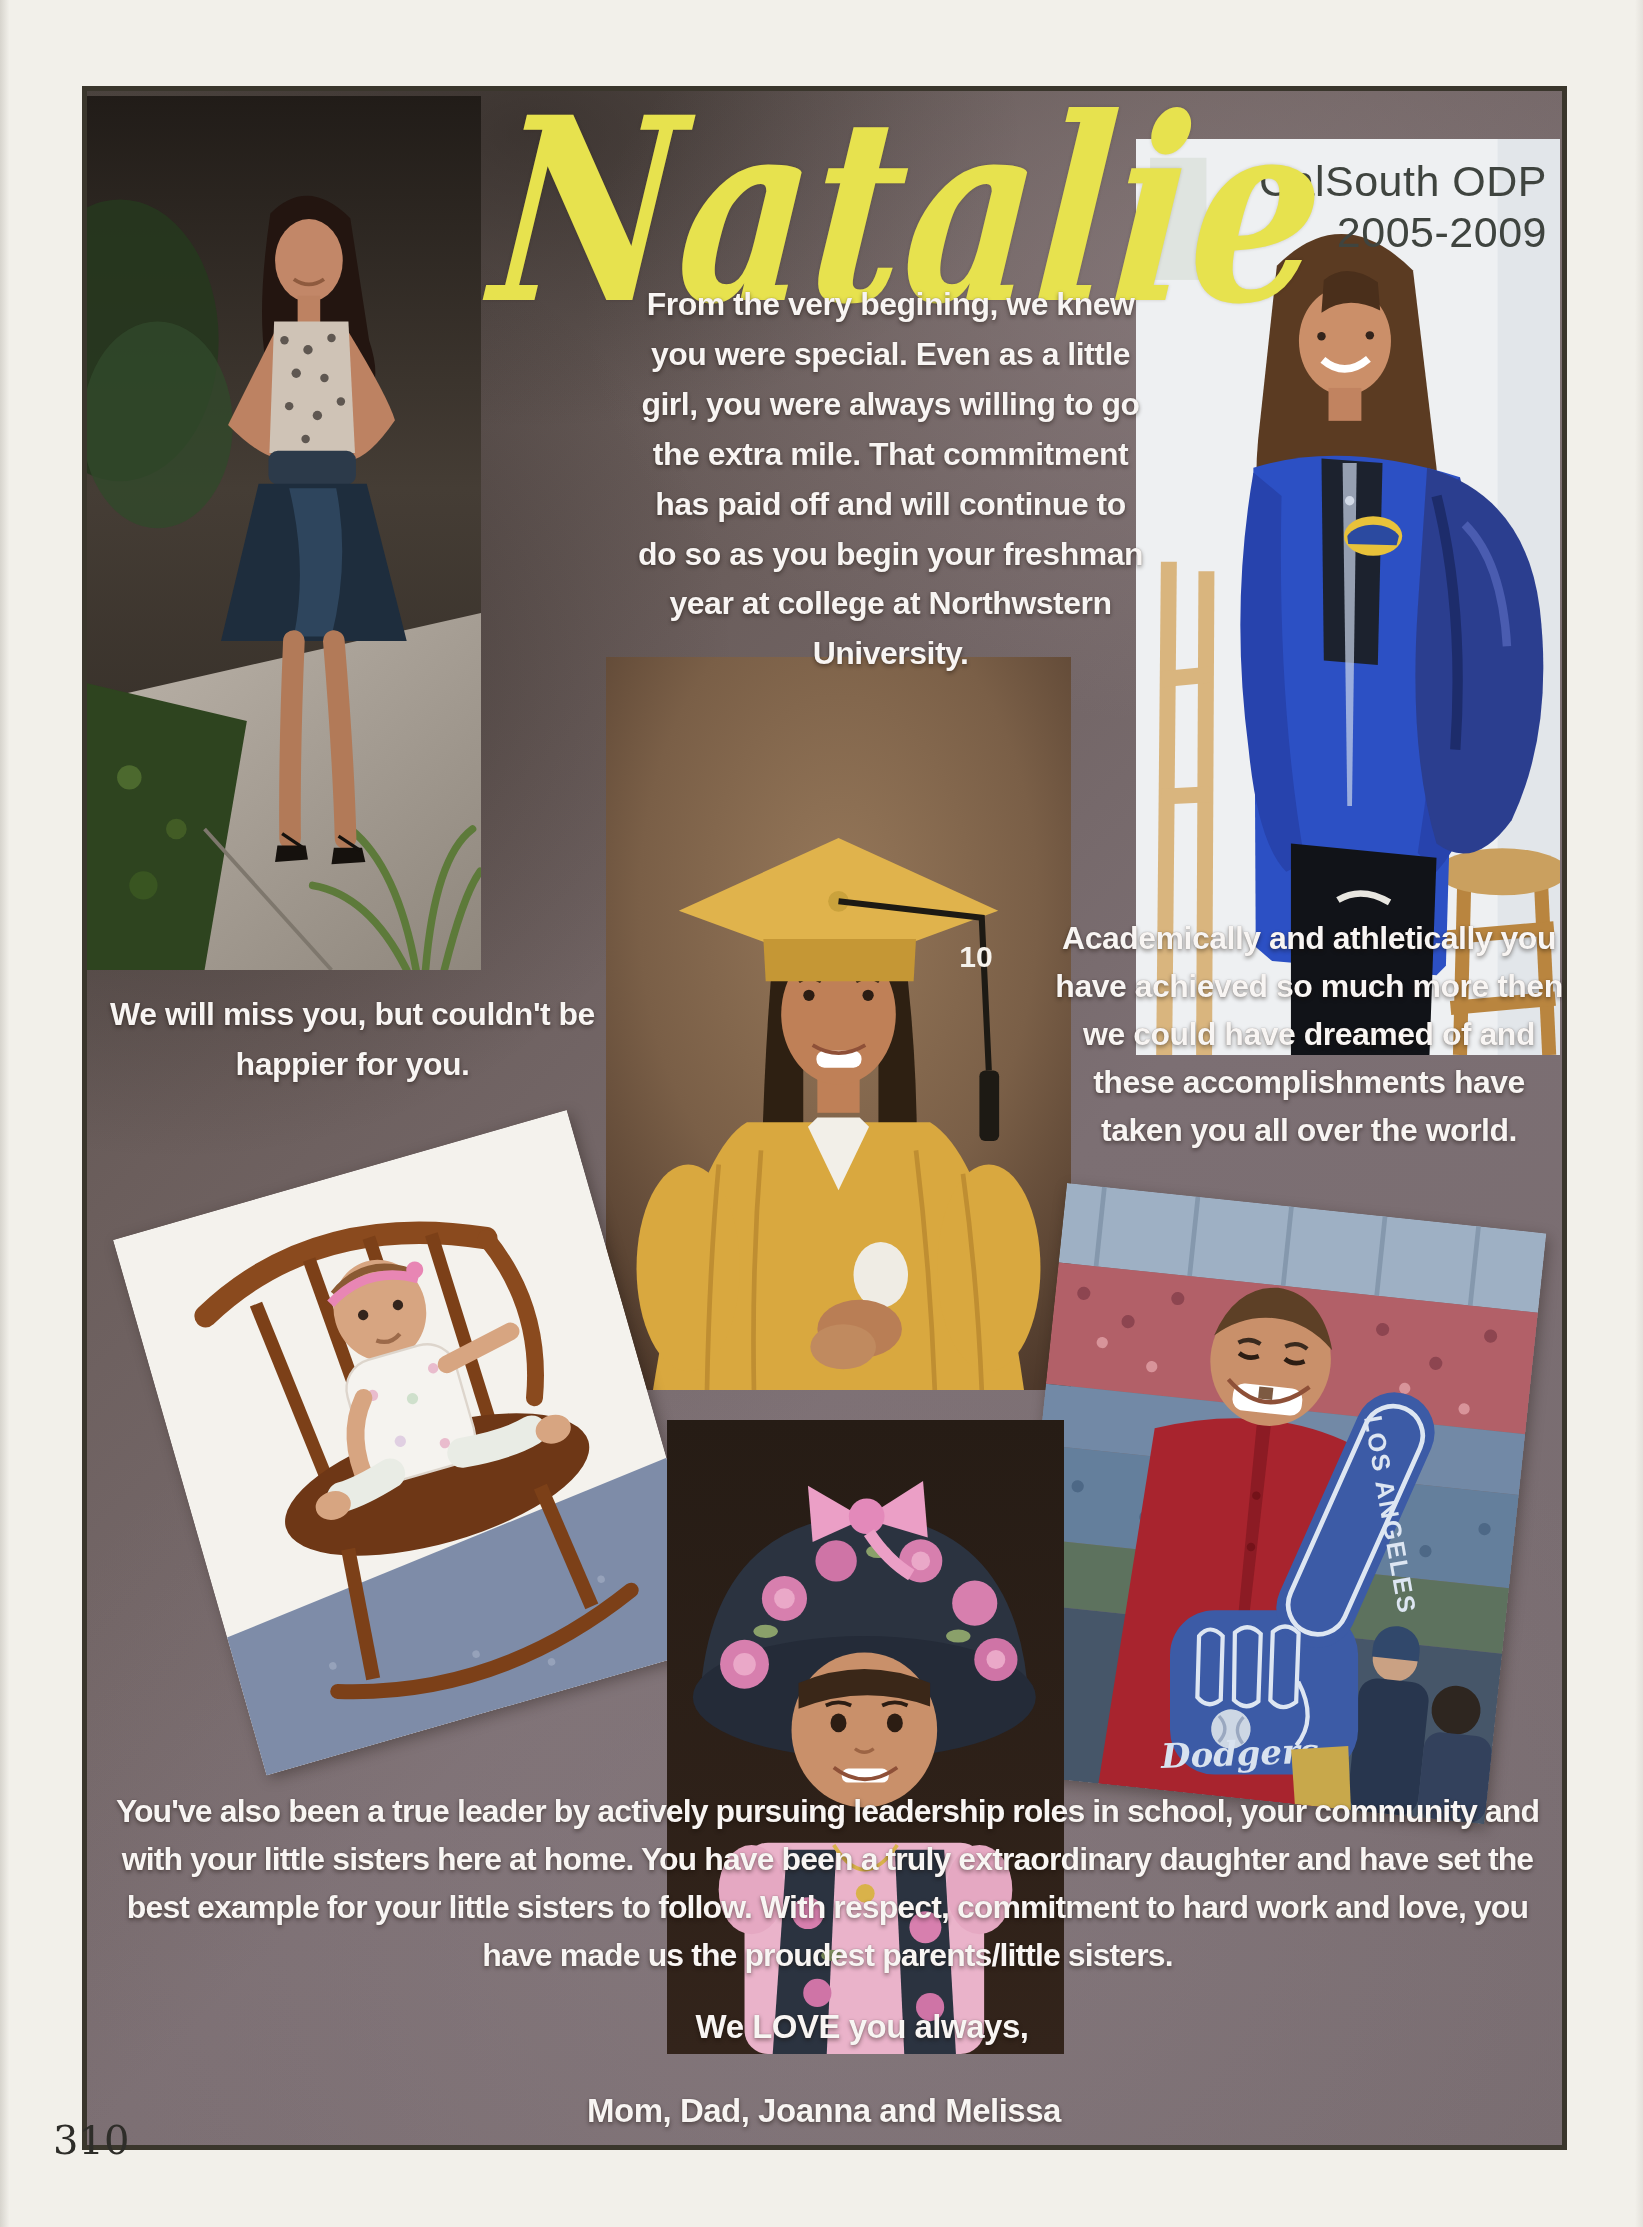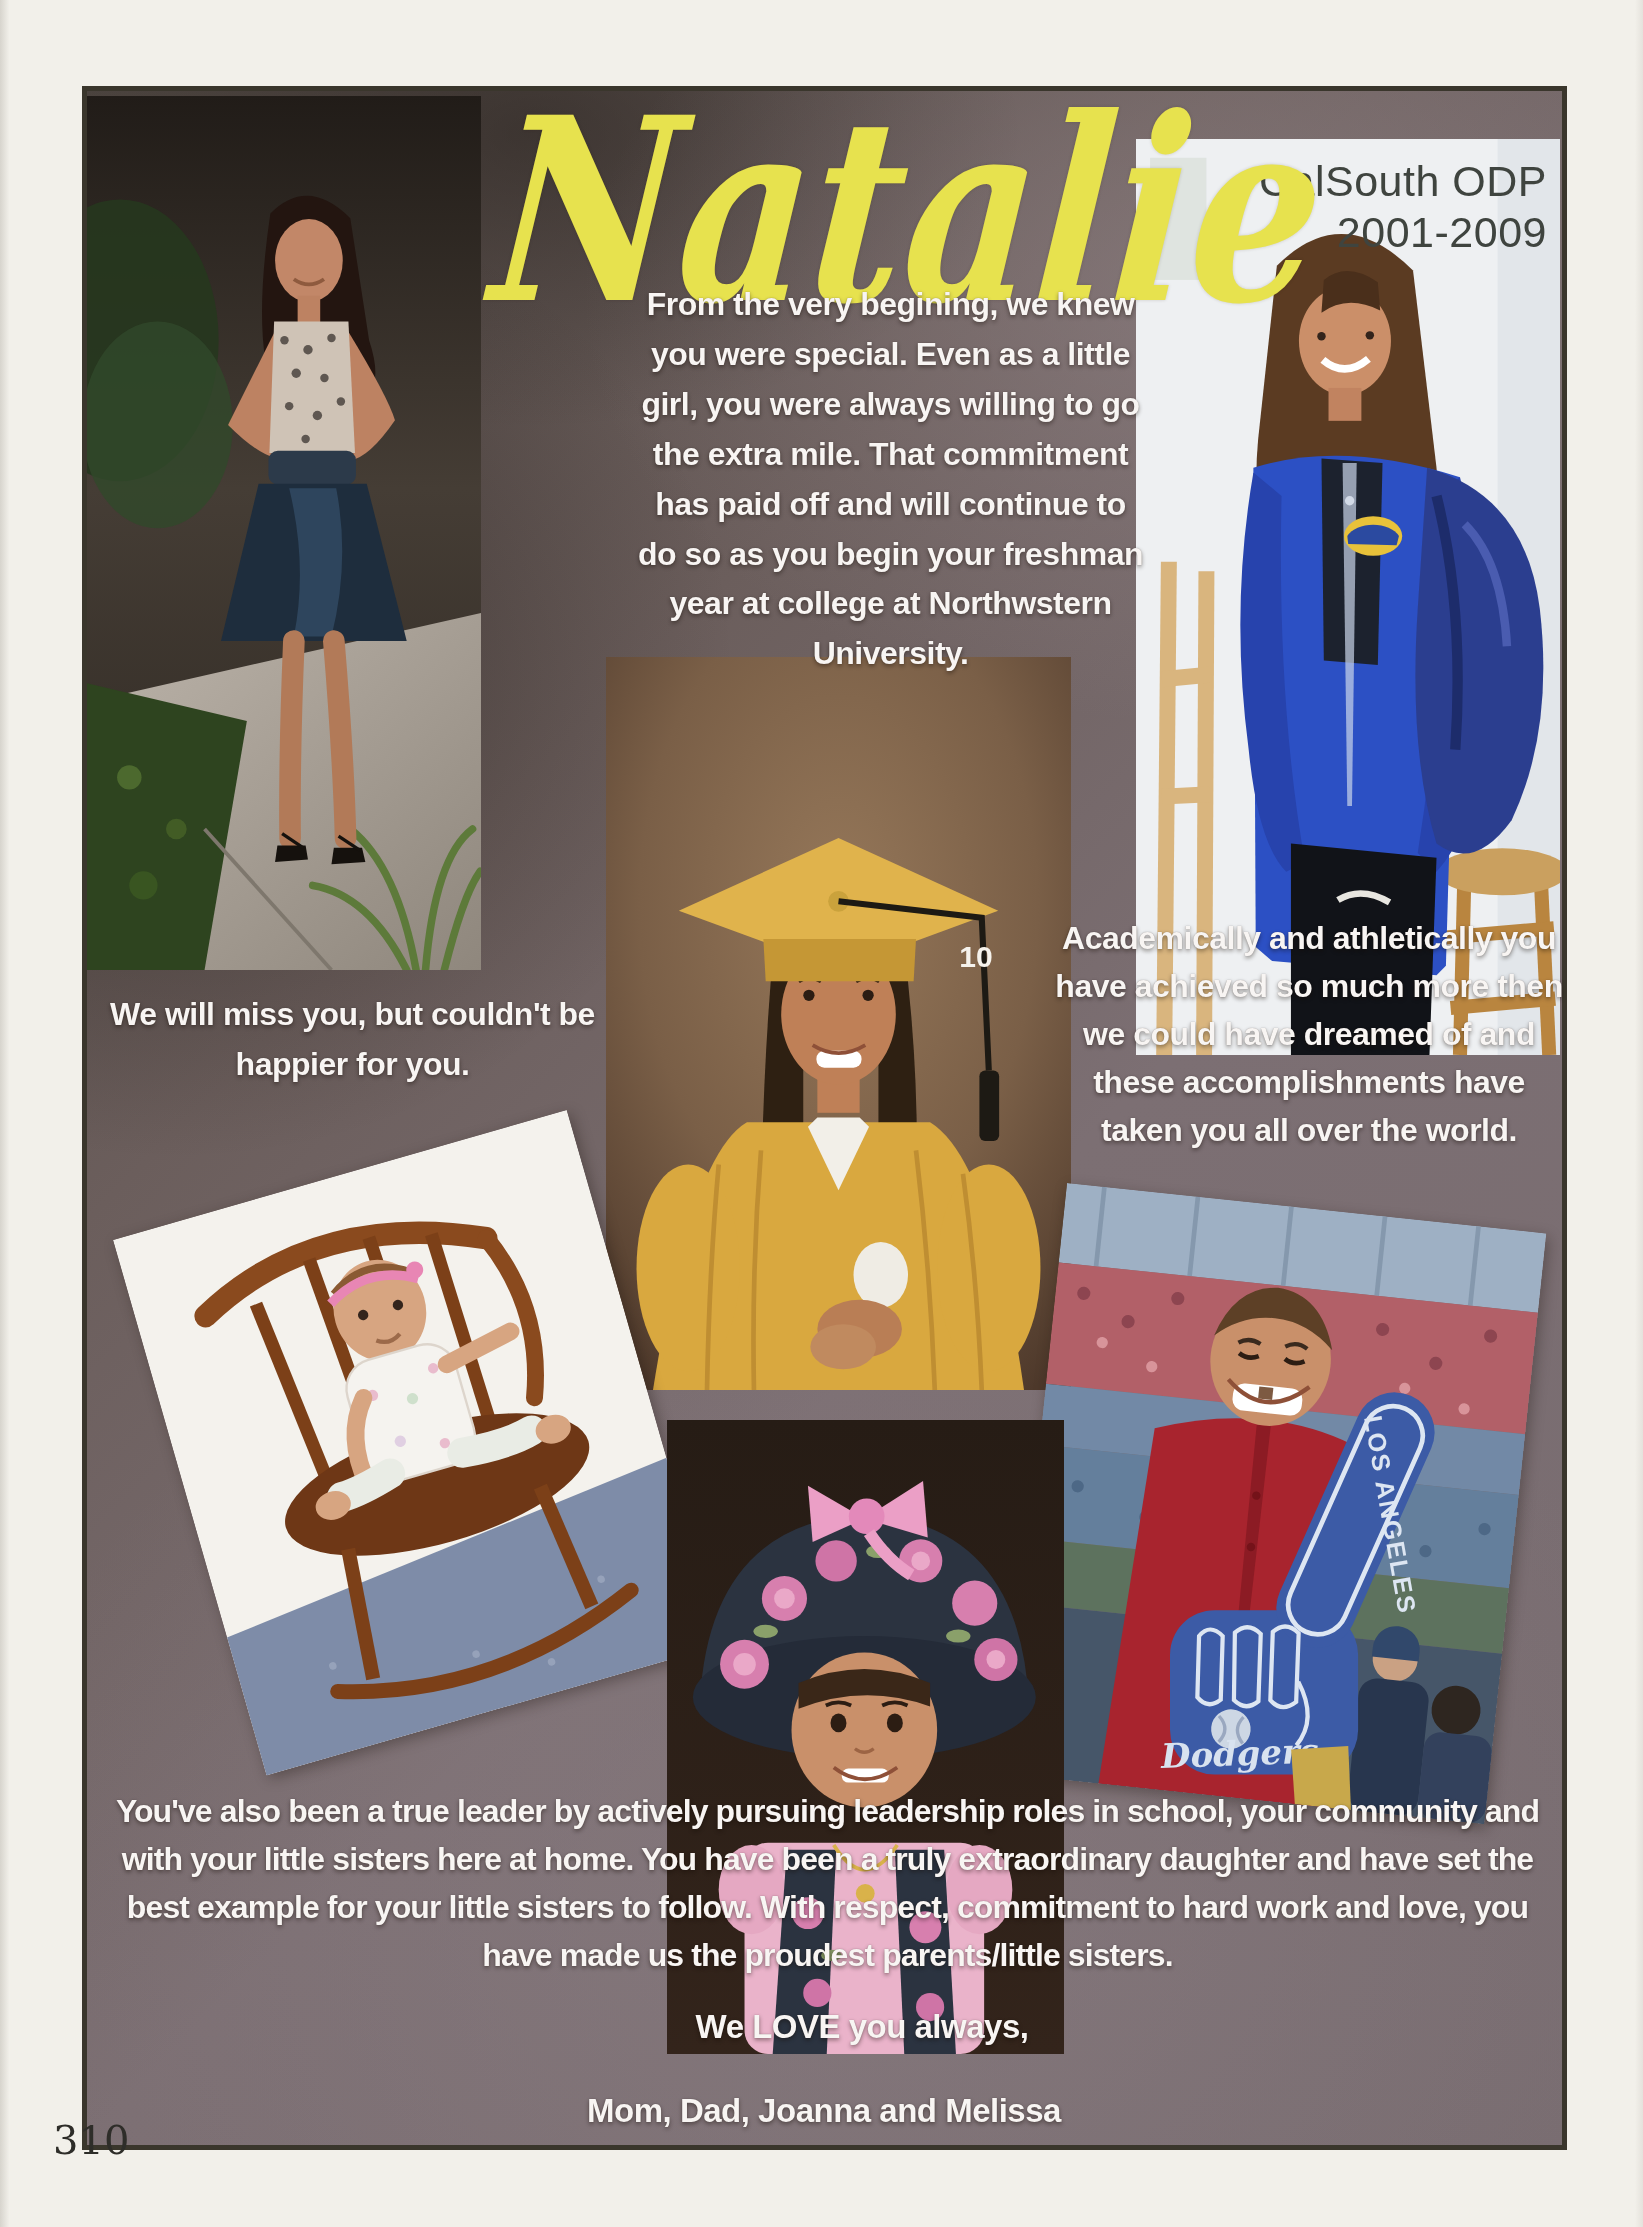--- a/index.html
+++ b/index.html
@@ -159,21 +159,21 @@
         <path d="M690,720 Q760,1000 730,1300 Q715,1480 640,1560 L600,1520 Q660,1150 640,760 Z" fill="#2743ad"></path>
         <path d="M330,1500 L640,1530 L625,1950 L330,1950 Z" fill="#111318"></path>
         <path d="M430,1620 Q480,1590 540,1625" stroke="#e8e6e0" stroke-width="14" fill="none"></path>
         <path d="M620,700 Q830,760 860,1000 Q890,1260 800,1450 Q720,1560 640,1500 Q580,1300 600,1000 Z" fill="#2b3e8f"></path>
         <path d="M640,760 Q700,1000 680,1300" stroke="#1d2c6b" stroke-width="22" fill="none"></path>
         <path d="M700,820 Q780,900 790,1080" stroke="#4a5cb0" stroke-width="18" fill="none"></path>
       </g>
     </svg>
     <div class="calsouth-caption">
       <div>CalSouth ODP</div>
-      <div>2001-2009</div>
+      <div>2005-2009</div>
     </div>
   </div>
 
   <p class="para intro">From the very begining, we knew you were special. Even as a little girl, you were always willing to go the extra mile. That commitment has paid off and will continue to do so as you begin your freshman year at college at Northwstern University.</p>
 
   <div class="photo photo-grad">
     <svg viewBox="0 0 990 1560" preserveAspectRatio="none">
       <defs>
         <radialGradient id="gradbg" cx="50%" cy="34%" r="78%">
           <stop offset="0" stop-color="#957759"></stop>

